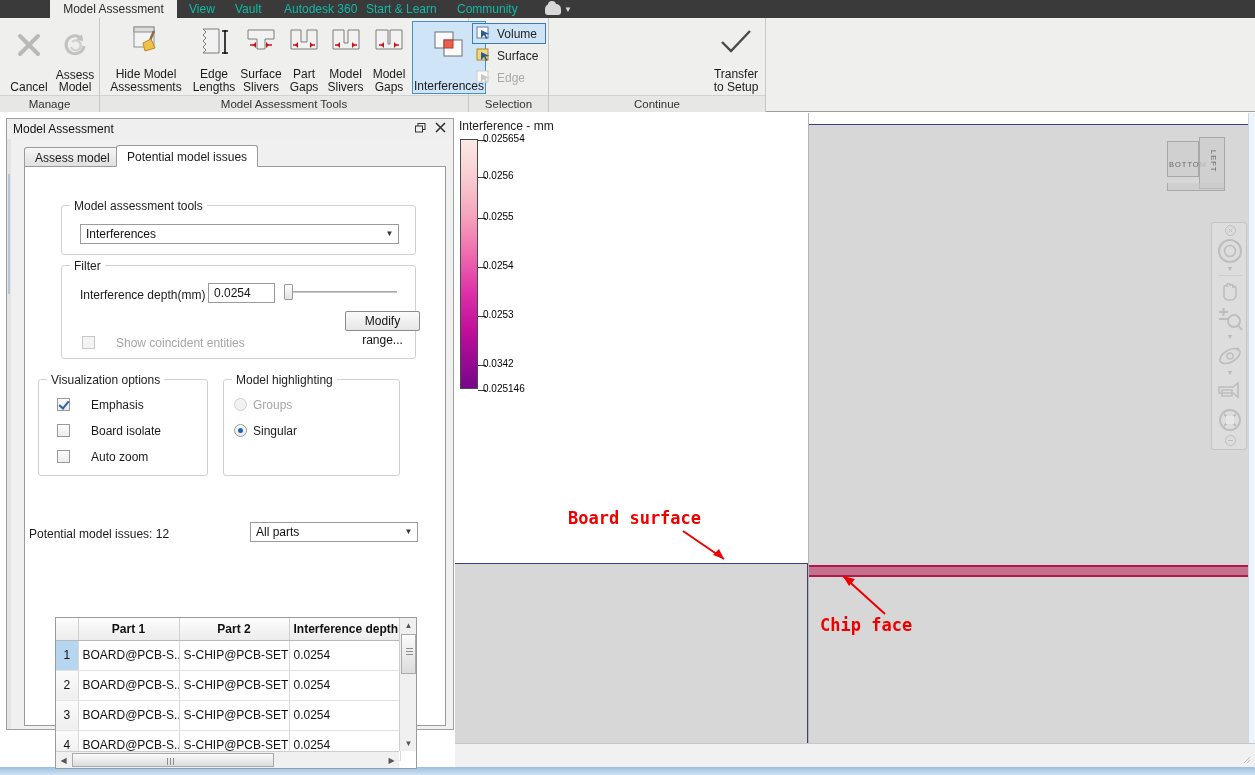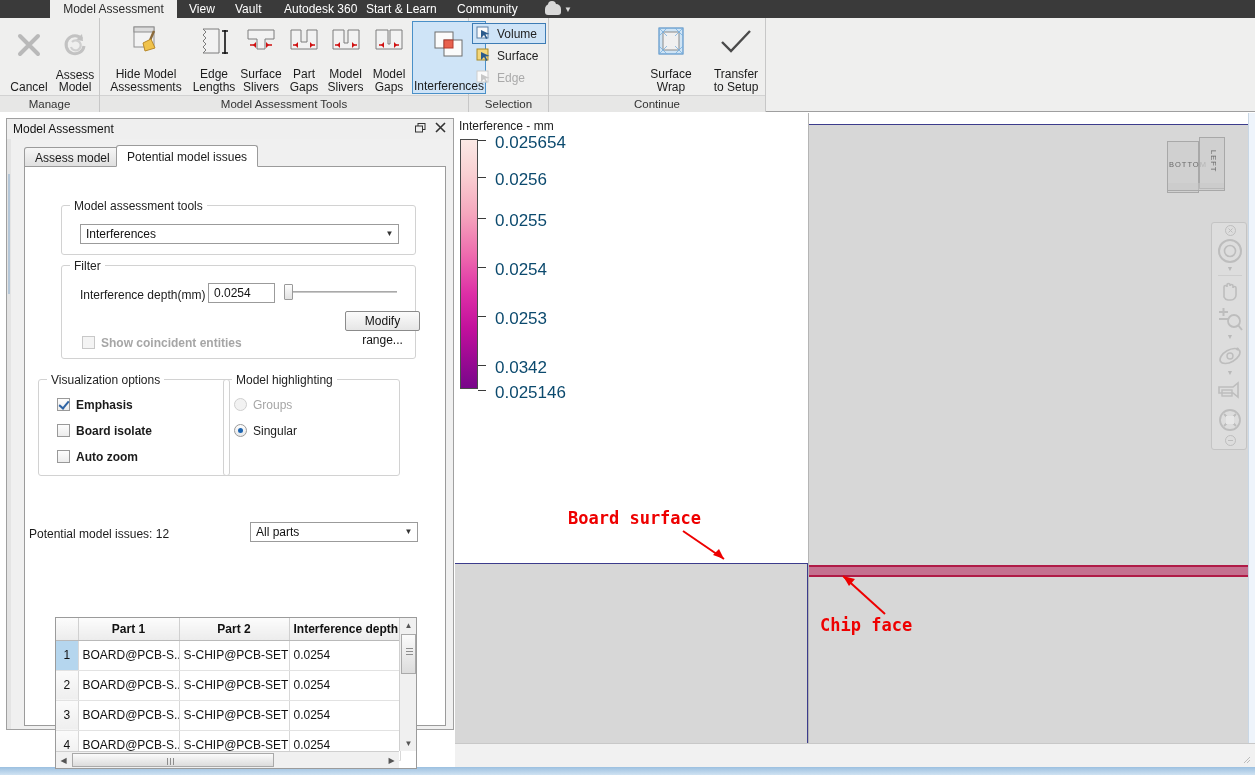--- a/index.html
+++ b/index.html
@@ -12,21 +12,21 @@
   }
   #app { position:relative; width:1255px; height:775px; }
 
   
   .ribbon-tabs {
     position:absolute; left:0; top:0; width:1255px; height:18px;
     background:#3a3a3a;
   }
   .rtab {
     position:absolute; top:0; height:18px; line-height:18px;
-    color:#ffffff; padding:0 9px; font-size:12px; white-space:nowrap;
+    color:#14b8a6; padding:0 9px; font-size:12px; white-space:nowrap;
   }
   .rtab.active { background:#efefee; color:#2a2a2a; }
   .rtab-dd { position:absolute; top:2px; height:14px; }
   .rtab-dd .cloud {
     display:inline-block; width:16px; height:11px; background:#d8d8d8;
     border-radius:5px 5px 3px 3px; position:relative; vertical-align:middle;
   }
   .rtab-dd .cloud:before{
     content:''; position:absolute; left:3px; top:-3px; width:8px; height:8px;
     background:#d8d8d8; border-radius:50%;
@@ -125,21 +125,21 @@
                    background:#c8c8c8; border-top:1px solid #a9a9a9;}
   .slider .thumb { position:absolute; left:0; top:0; width:9px; height:16px;
                    background:linear-gradient(#fdfdfd,#e2e2e2); border:1px solid #9a9a9a; border-radius:1px;}
 
   .btn {
     position:absolute; background:linear-gradient(#fbfbfb,#e6e6e6);
     border:1px solid #8b8b8b; border-radius:2px; font-size:12px;
     text-align:center; color:#111;
   }
 
-  .ck { position:absolute; font-size:12px; color:#1b1b1b; padding-left:19px; line-height:14px;font-weight:bold;}
+  .ck { position:absolute; font-size:12px; color:#1b1b1b; padding-left:34px; line-height:14px;}
   .ck .box { position:absolute; left:0; top:0; width:13px; height:13px;
              background:linear-gradient(#fdfdfd,#ececec); border:1px solid #999; }
   .ck.on .box:after {
     content:''; position:absolute; left:3px; top:0px; width:4px; height:8px;
     border:solid #2e63a3; border-width:0 2px 2px 0; transform:rotate(40deg);
   }
   .ck.dim { color:#a6a6a6; }
   .ck.dim .box { background:#f4f4f4; border-color:#c8c8c8; }
 
   .rd { position:absolute; font-size:12px; color:#1b1b1b; padding-left:19px; line-height:14px;}
@@ -178,21 +178,21 @@
     position:absolute; left:455px; top:113px; width:352px; height:450px;
     background:#ffffff;
   }
   #cbar {
     position:absolute; left:5px; top:26px; width:18px; height:250px;
     background:linear-gradient(to bottom,#fbe9e5 0%,#f9cfd2 14%,#f5a6bd 30%,
                #ee6cae 46%,#dd2fa6 62%,#c2109c 76%,#9c0a93 88%,#78068a 100%);
     border:1px solid #4a4a4a;
   }
   .cbtick { position:absolute; left:23px; width:8px; height:1px; background:#3a3a3a; }
-  .cblab { position:absolute; left:40px; font-size:17px; color:#0c4a6e; white-space:nowrap; }
+  .cblab { position:absolute; left:28px; font-size:10px; color:#000000; white-space:nowrap; }
   #cbtitle { position:absolute; left:4px; top:6px; font-size:12px; color:#1b1b1b; }
 
   
   #viewport {
     position:absolute; left:808px; top:113px; width:447px; height:630px;
     background:#ffffff; border-left:1px solid #b5b5b5;
   }
   #vp-white-top { position:absolute; left:0; top:0; right:0; height:11px; background:#fff; }
   #vp-gray { position:absolute; left:0; top:11px; right:0; bottom:0; background:#d7d7d7;
              border-top:1px solid #3c3c8c; }
@@ -392,30 +392,20 @@
               </svg>
           </span>
           <span>Edge</span>
         </div>
       </div>
       <div class="panel-title">Selection</div>
     </div>
 
     <div class="ribbon-panel" style="left:549px;width:217px;">
       <div class="panel-content">
-        <div class="big-btn" style="left:86px;top:3px;width:72px;height:73px;">
-          <span class="ico" style="top:6px;">
-            <svg width="34" height="30" viewBox="0 0 34 30">
-              <rect x="5" y="1" width="24" height="26" fill="#cfe4f5" stroke="#3f82c0"></rect>
-              <rect x="9" y="5" width="16" height="18" fill="#f0f0f0" stroke="#8a8a8a"></rect>
-              <path d="M5 1 l8 8 M13 1 l-8 8 M21 1 l8 8 M29 1 l-8 8 M5 19 l8 8 M13 19 l-8 8 M21 19 l8 8 M29 19 l-8 8" stroke="#76aede" stroke-width=".8" fill="none"></path>
-            </svg>
-          </span>
-          <span class="lbl">Surface Wrap</span>
-        </div>
         <div class="big-btn" style="left:160px;top:3px;width:54px;height:73px;">
           <span class="ico" style="top:8px;">
             <svg width="34" height="28" viewBox="0 0 34 28">
                 <path d="M3 13 l9 9 L31 2" stroke="#4a4a4a" stroke-width="2.4" fill="none"></path>
               </svg>
           </span>
           <span class="lbl">Transfer<br>to Setup</span>
         </div>
       </div>
       <div class="panel-title">Continue</div>
@@ -445,21 +435,21 @@
   <div id="viewport">
     <div id="vp-white-top"></div>
     <div id="vp-gray"></div>
     <div id="chipband"></div>
   </div>
 
   <div id="whiteband"></div>
   <div id="leftview"></div>
 
   <div id="viewcube">
-    <div class="vcface" style="left:2px;top:6px;width:32px;height:52px;text-decoration:underline;">
+    <div class="vcface" style="left:2px;top:6px;width:32px;height:36px;text-decoration:underline;">
       <span style="position:absolute;left:1px;top:18px;font-size:7.5px;">BOTTOM</span>
     </div>
     <div class="vcface" style="left:34px;top:2px;width:26px;height:52px;">
       <span style="position:absolute;left:9px;top:12px;font-size:7.5px;writing-mode:vertical-rl;">LEFT</span>
     </div>
     <div class="vcface" style="left:2px;top:48px;width:58px;height:8px;border-top:none;background:rgba(200,200,200,.5);"></div>
   </div>
 
   <div id="navbar">
     <div class="navicon" style="top:2px;">
@@ -582,21 +572,21 @@
         </div>
         <div class="btn" style="left:283px;top:45px;width:75px;height:20px;line-height:19px;">
           <span>Modify range...</span>
         </div>
         <div class="ck dim" style="left:20px;top:70px;">
           <span class="box"></span>
           <span>Show coincident entities</span>
         </div>
       </div>
 
-      <div class="grp" style="left:13px;top:212px;width:192px;height:97px;">
+      <div class="grp" style="left:13px;top:212px;width:170px;height:97px;">
         <span class="cap">Visualization options</span>
         <div class="ck on" style="left:18px;top:18px;">
           <span class="box"></span>
           <span>Emphasis</span>
         </div>
         <div class="ck" style="left:18px;top:44px;">
           <span class="box"></span>
           <span>Board isolate</span>
         </div>
         <div class="ck" style="left:18px;top:70px;">

